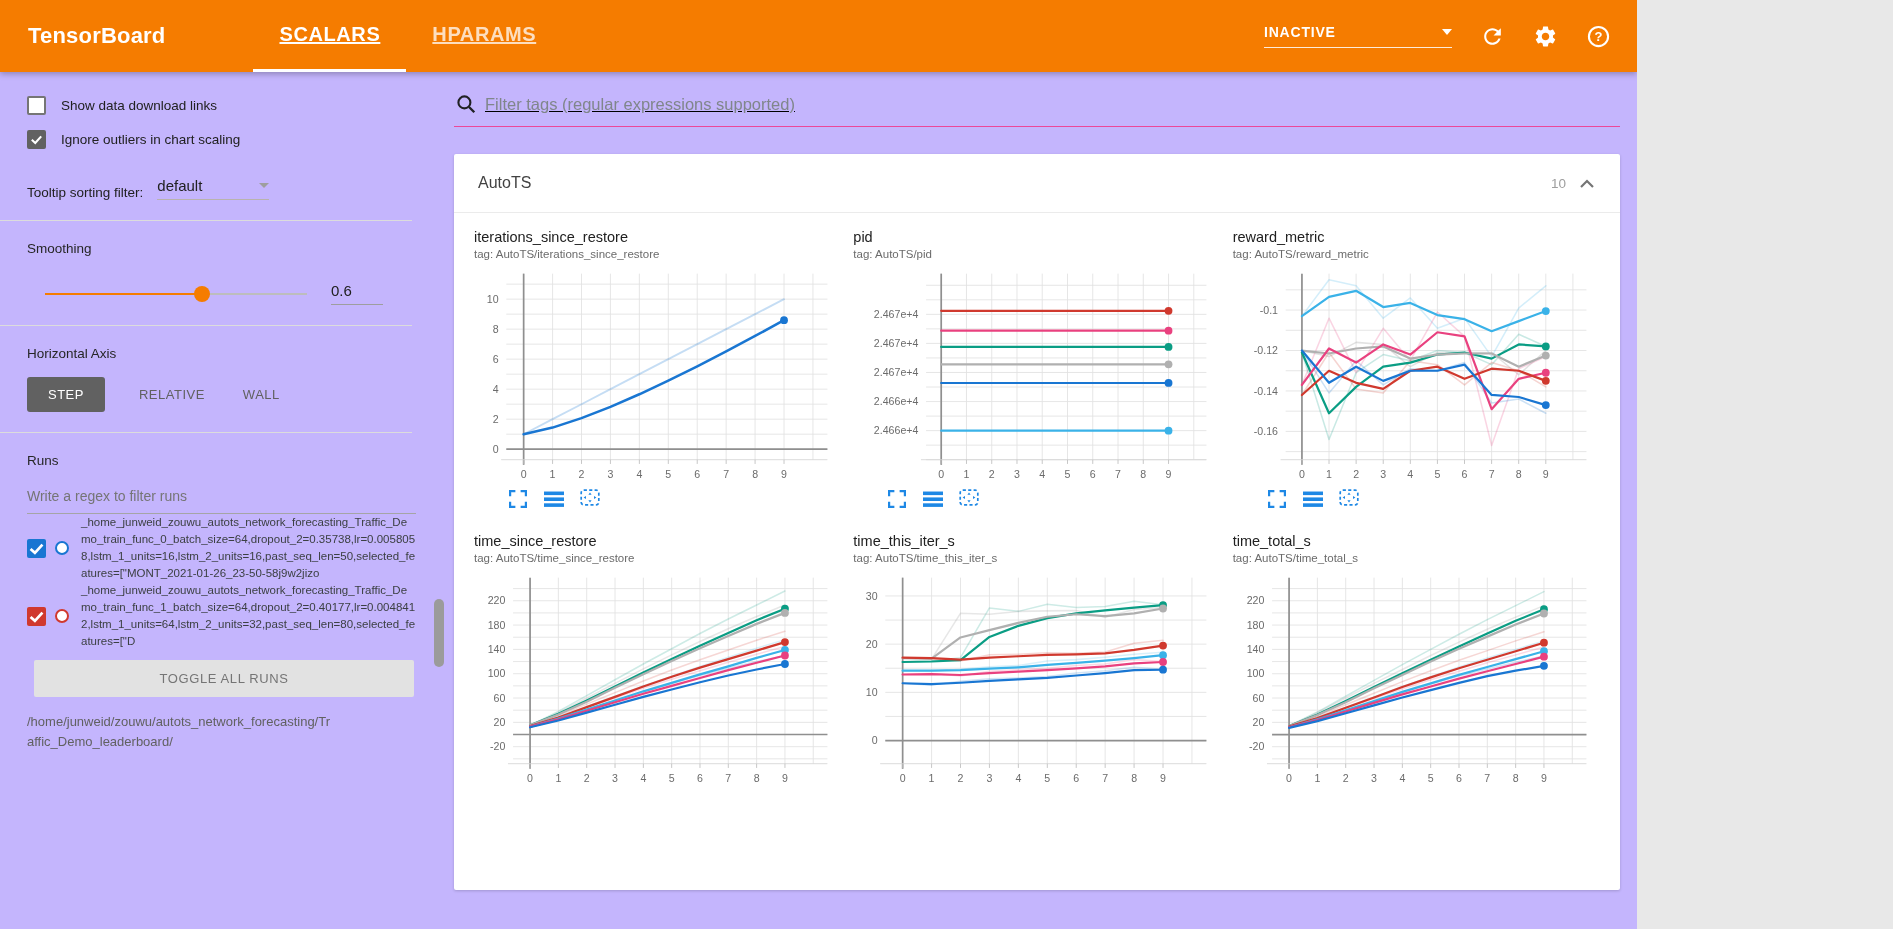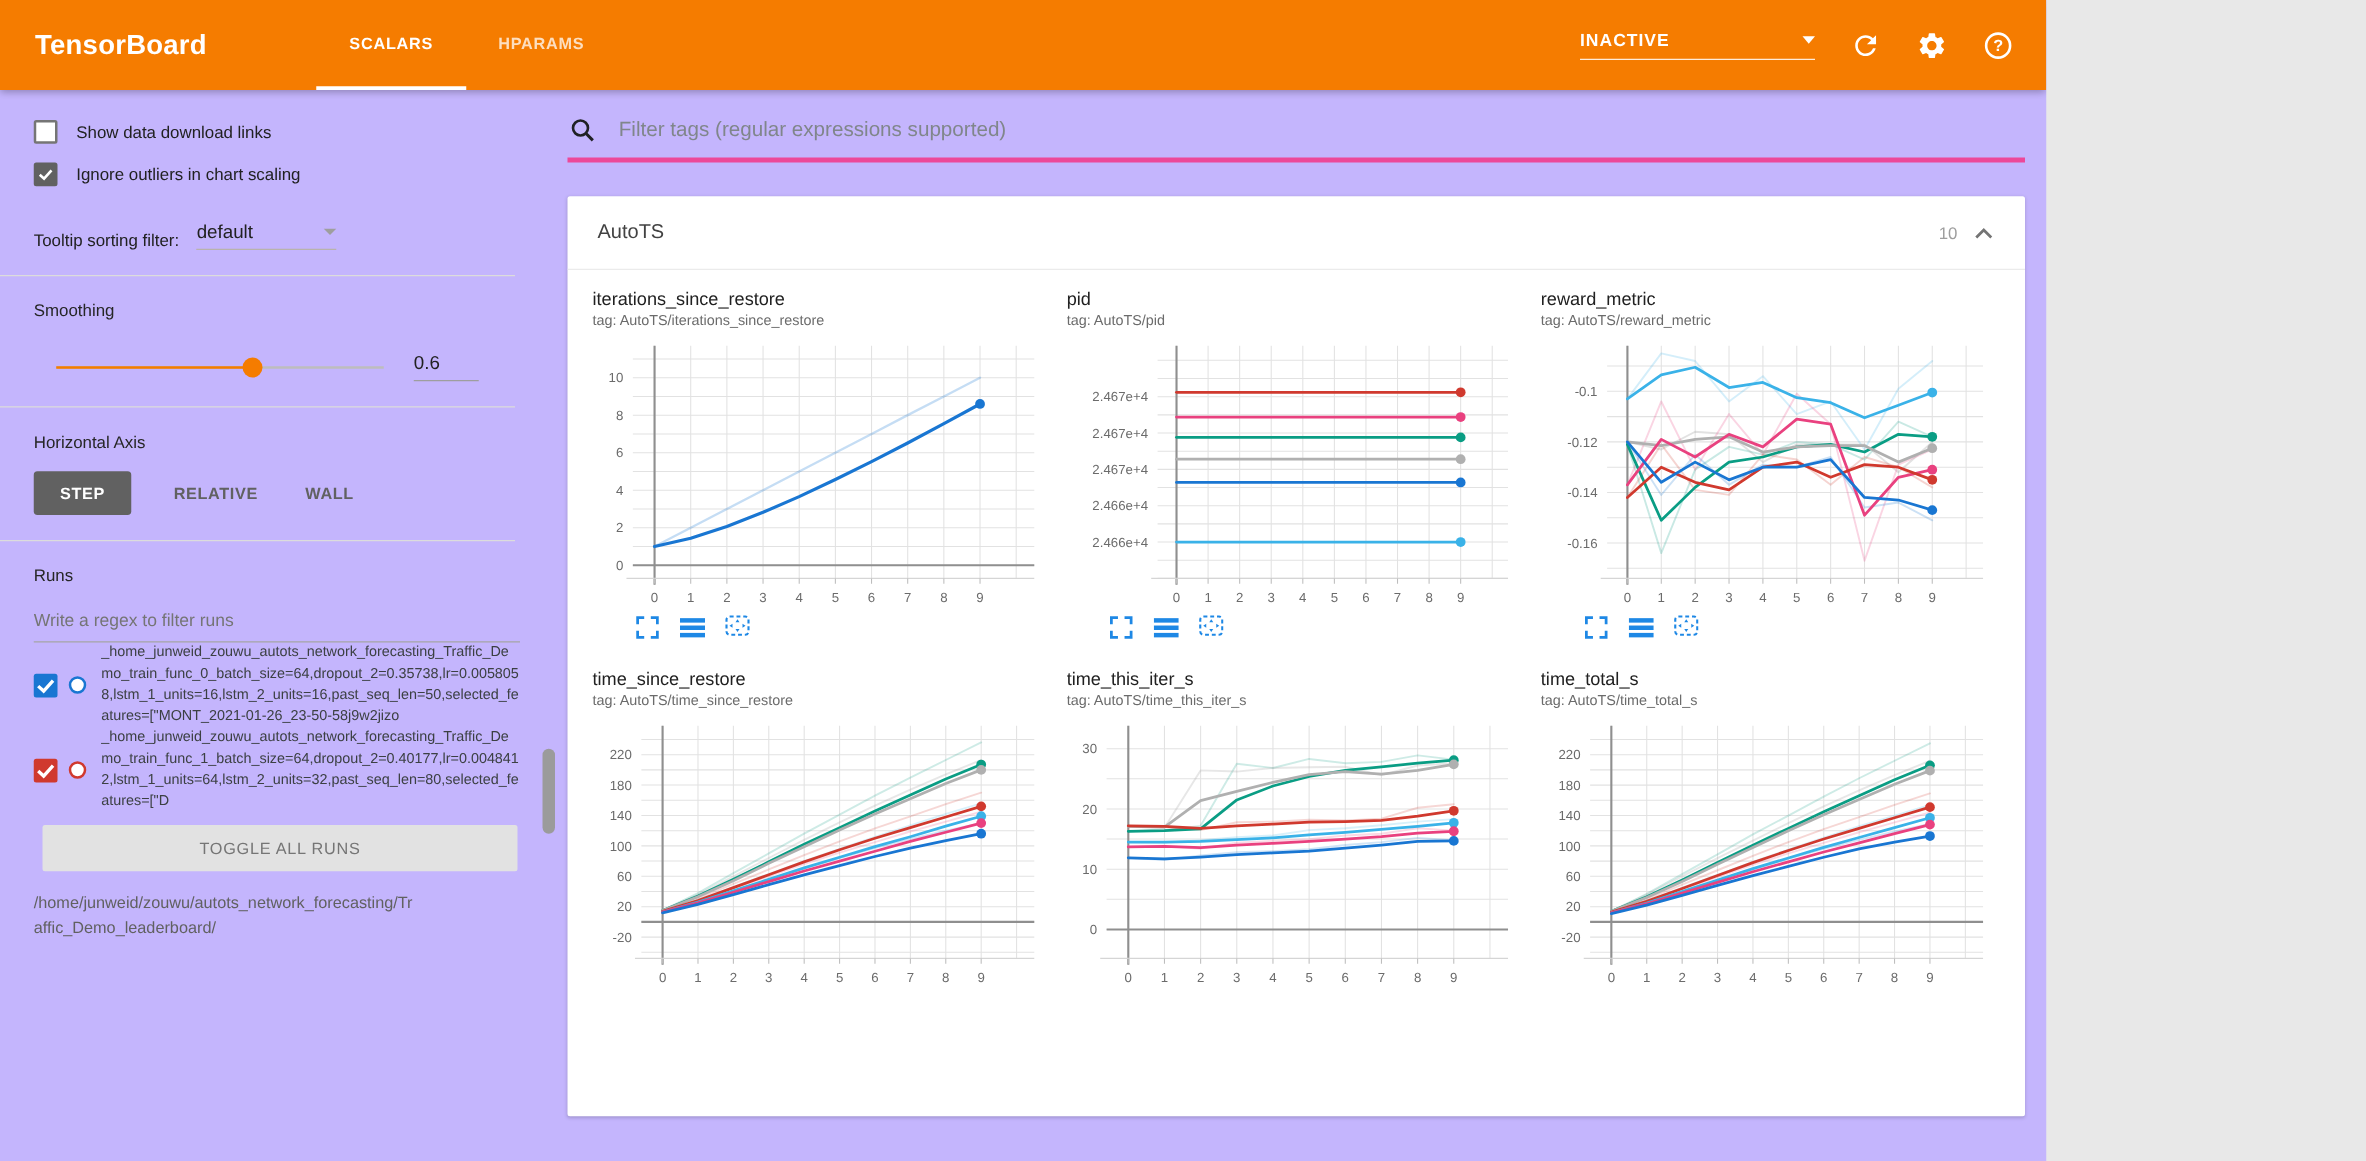--- a/index.html
+++ b/index.html
@@ -11,22 +11,22 @@
   }
   
   header {
     height:72px; background:#f57c00; display:flex; align-items:stretch;
     box-shadow:0 2px 6px rgba(0,0,0,.28); position:relative; z-index:5;
     color:#fff;
   }
   .logo { font-size:22px; font-weight:bold; margin-left:28px; letter-spacing:.2px; display:flex; align-items:center; }
   .tabs { display:flex; margin-left:88px; }
   .tab {
-    display:flex; align-items:center; padding:4px 26px; font-size:13px; font-weight:bold;
-    letter-spacing:.6px; color:rgba(255,255,255,.75); border-bottom:3px solid transparent; cursor:pointer;
+    display:flex; align-items:center; padding:4px 26px; font-size:20px; font-weight:bold;
+    letter-spacing:.6px; color:rgba(255,255,255,.75); border-bottom:3px solid transparent; cursor:pointer;text-decoration:underline;
   }
   .tab.active { color:#fff; border-bottom-color:#fff; }
   .header-right { margin-left:auto; display:flex; align-items:center; gap:28px; margin-right:26px; }
   .status-select {
     width:188px; border-bottom:1px solid rgba(255,255,255,.85); display:flex; align-items:center;
     justify-content:space-between; padding-bottom:7px; font-size:14px; font-weight:bold; letter-spacing:.8px; cursor:pointer;
   }
   .caret-down { width:0; height:0; border-left:5.5px solid transparent; border-right:5.5px solid transparent; border-top:6px solid #fff; }
   .hicon { width:25px; height:25px; cursor:pointer; display:flex; align-items:center; justify-content:center; }
   
@@ -46,36 +46,36 @@
   .caret-gray { width:0; height:0; border-left:5px solid transparent; border-right:5px solid transparent; border-top:5.5px solid #9e9e9e; }
   .divider { height:1px; background:#dcdcdc; margin:20px 4px 20px -27px; }
   .section-label { font-size:13.5px; color:#262626; }
   .slider-row { display:flex; align-items:center; margin-top:26px; }
   .slider { position:relative; width:262px; height:16px; margin-left:18px; cursor:pointer; }
   .slider .track { position:absolute; left:0; right:0; top:7px; height:2.5px; background:#bdbdbd; }
   .slider .fill { position:absolute; left:0; top:7px; height:2.5px; background:#f57c00; }
   .slider .thumb { position:absolute; top:0; width:16px; height:16px; border-radius:50%; background:#f57c00; margin-left:-8px; }
   .smooth-val { margin-left:24px; width:52px; font-size:15px; border-bottom:1px solid #9e9e9e; padding-bottom:5px; }
   .haxis-buttons { display:flex; align-items:center; gap:30px; margin-top:16px; }
-  .axis-btn { font-size:13px; letter-spacing:.5px; color:#616161; cursor:pointer; padding:10px 4px; border-radius:3px;font-weight:bold; }
+  .axis-btn { font-size:13px; letter-spacing:.5px; color:#616161; cursor:pointer; padding:10px 4px; border-radius:3px; }
   .axis-btn.active { background:#616161; color:#fff; padding:10px 21px; }
   .runs-filter { border:none; outline:none; background:transparent; border-bottom:1px solid #a5a5a5; width:100%; font-size:14px;
     padding:8px 0 9px; margin-top:12px; color:#212121; border-radius:0; font-family:inherit; }
   .runs-filter::placeholder { color:#757575; }
   .run-item { display:flex; align-items:center; gap:7px; cursor:pointer; }
   .run-cbox { width:19px; height:19px; border-radius:2px; flex:none; display:flex; align-items:center; justify-content:center; }
   .run-radio { width:14px; height:14px; border-radius:50%; border:2.5px solid; flex:none; background:#fff; margin-left:2px; }
   .run-name { flex:1; font-size:11.5px; line-height:17px; color:#3c4043; word-break:break-all; margin-left:5px; }
   .toggle-btn { margin-top:10px; width:380px; margin-left:7px; background:#e2e2e2; color:#757575; text-align:center;
     padding:11px 0; font-size:13px; letter-spacing:.6px; border-radius:2px; cursor:pointer; }
   .logdir { margin-top:15px; font-size:13px; line-height:20px; color:#616161; width:310px; word-break:break-all; }
   .sb-thumb { position:absolute; right:2px; top:527px; width:10px; height:68px; background:#9b9b9b; border-radius:6px; cursor:pointer; }
   
   main { flex:1; padding:16px 17px 0 8px; min-width:0; }
-  .tag-filter { display:flex; align-items:center; gap:16px; border-bottom:4px solid #ec4899; padding:6px 2px 11px; }
+  .tag-filter { display:flex; align-items:center; gap:6px; border-bottom:1px solid #ec4899; padding:6px 2px 11px;text-decoration:underline; }
   .tag-filter input { border:none; outline:none; background:transparent; flex:1; font-size:16.5px; color:#212121; font-family:inherit; }
   .tag-filter input::placeholder { color:#80868b; }
   .card { background:#fff; margin-top:27px; border-radius:2px; box-shadow:0 1px 3px rgba(0,0,0,.18); height:736px; overflow:hidden; }
   .card-header { display:flex; align-items:center; justify-content:space-between; height:59px; padding:0 24px; border-bottom:1px solid #ebebeb; cursor:pointer; }
   .card-title { font-size:16px; color:#424242; }
   .card-right { display:flex; align-items:center; gap:12px; }
   .card-count { font-size:13.5px; color:#9e9e9e; }
   .charts { display:grid; grid-template-columns:repeat(3,1fr); column-gap:14px; row-gap:24px; padding:16px 22px 24px 20px; }
   .tile-title { font-size:14.5px; color:#212121; margin:0; font-weight:400; }
   .tile-tag { font-size:11.5px; color:#6b6b6b; margin:3px 0 6px; }

